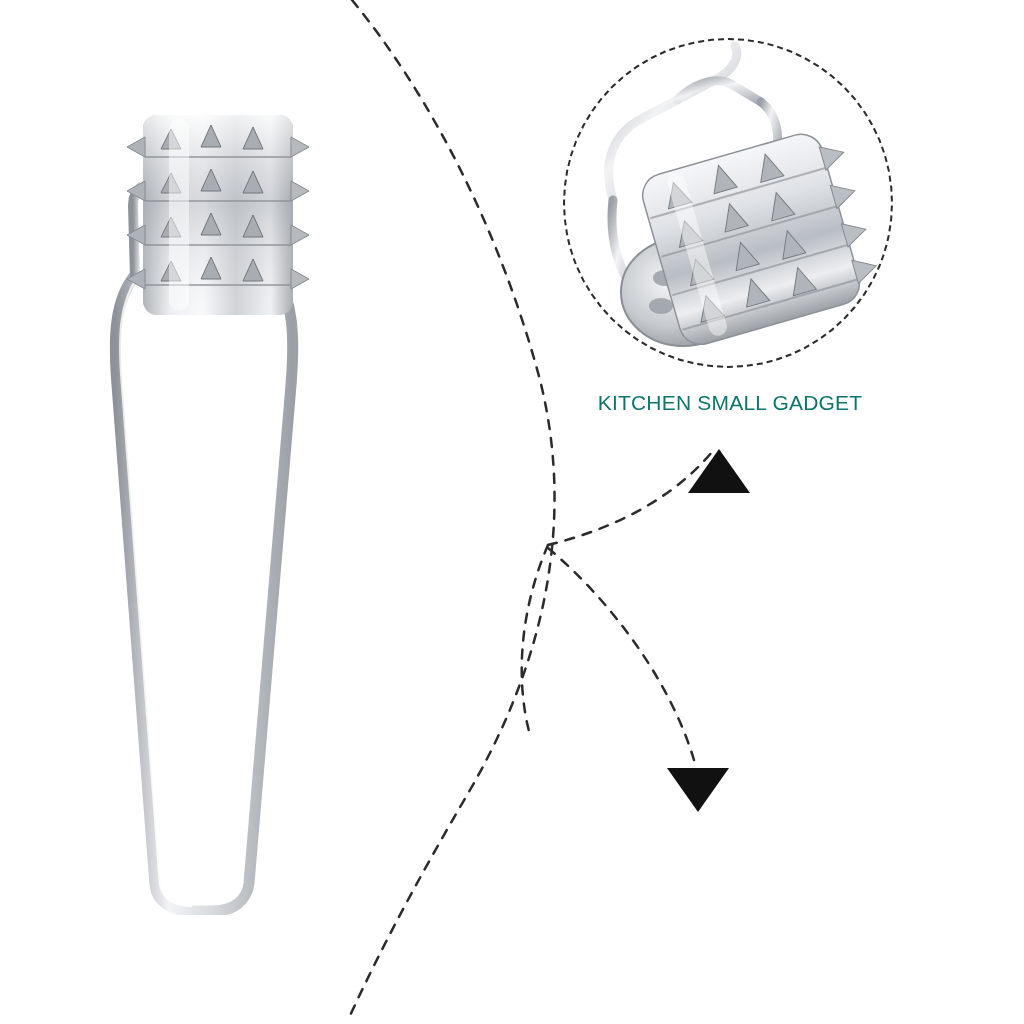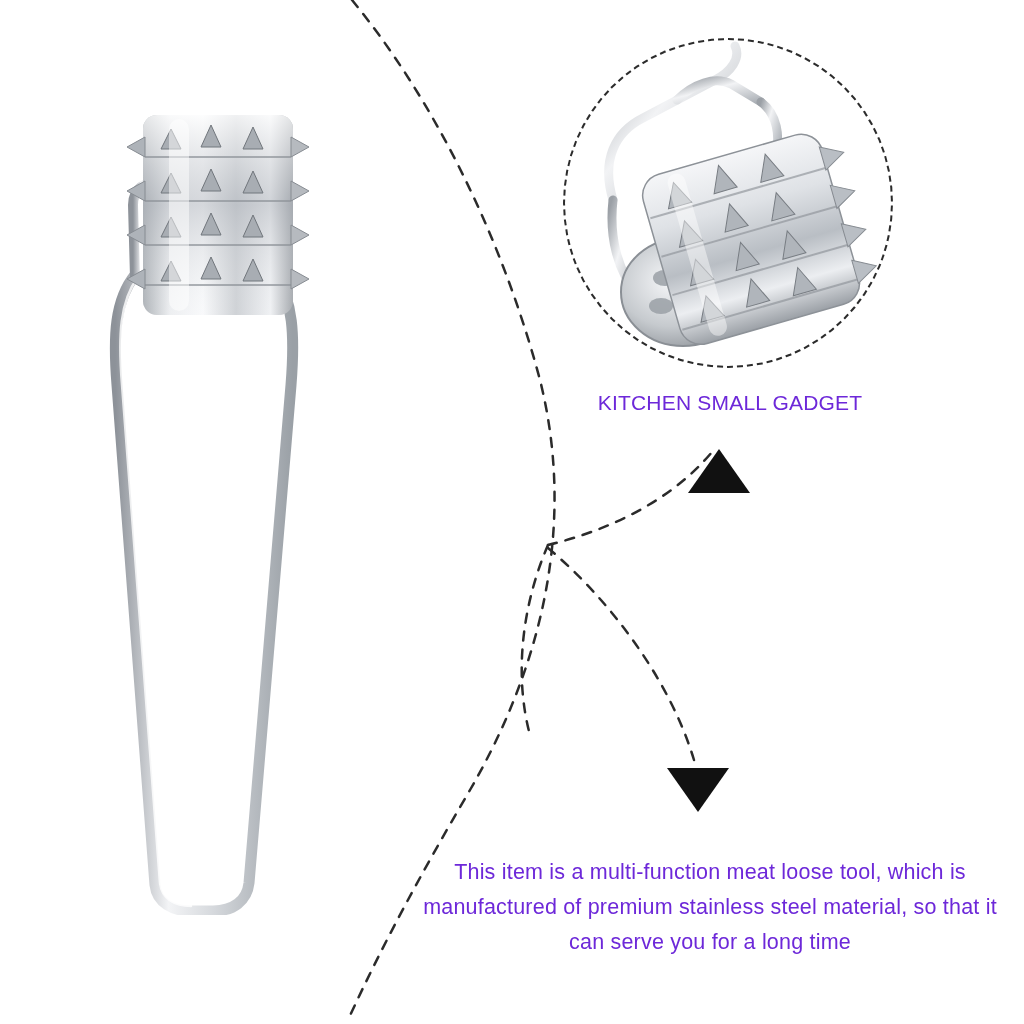--- a/index.html
+++ b/index.html
@@ -47,21 +47,21 @@
     border-radius: 50%;
     border: 2px dashed #2b2b2b;
     box-sizing: border-box;
     overflow: hidden;
     background: #ffffff;
   }
 
   
   .caption {
     position: absolute;
-    color: #6d28d9;
+    color: #0f766e;
     letter-spacing: 0.2px;
   }
   #headline {
     left: 560px;
     top: 390px;
     width: 340px;
     text-align: center;
     font-size: 21px;
     line-height: 26px;
     white-space: nowrap;
@@ -270,15 +270,14 @@
         <rect x="124" y="116" width="18" height="168" rx="9" fill="#ffffff" opacity="0.45"></rect>
       </g>
     </svg>
   </div>
 
   <div id="arrow-up" class="tri"></div>
   <div id="arrow-down" class="tri"></div>
 
   <div id="headline" class="caption">KITCHEN SMALL GADGET</div>
 
-  <div id="description" class="caption">This item is a multi-function meat loose tool, which is manufactured of premium stainless steel material, so that it can serve you for a long time</div>
 
 </div>
 
 </body></html>

